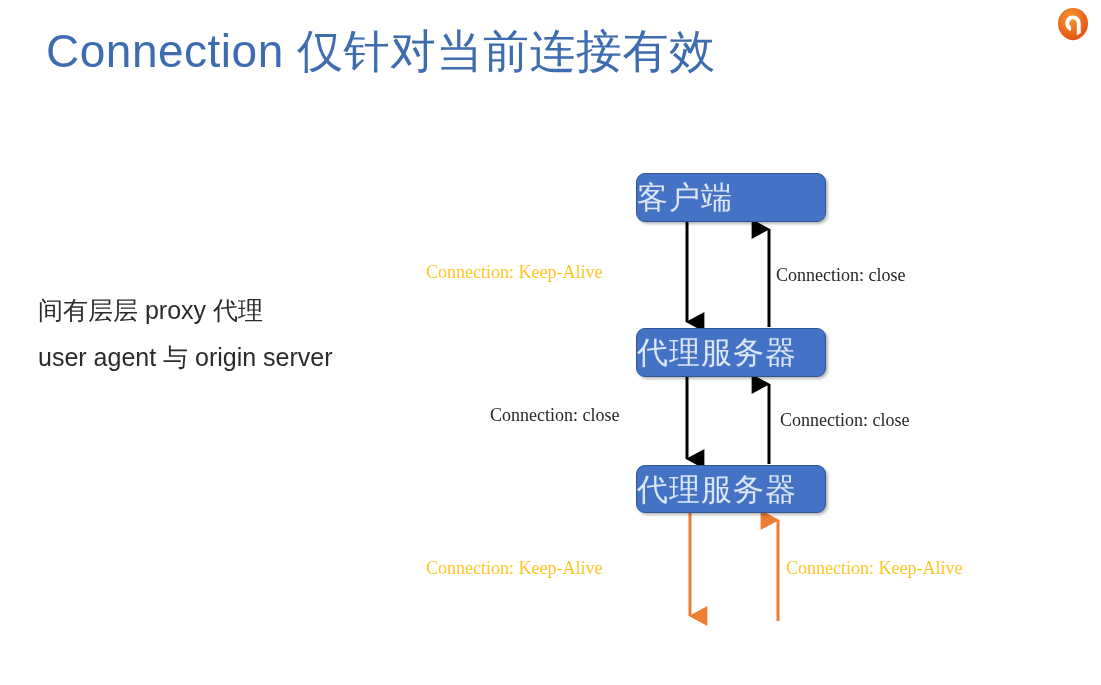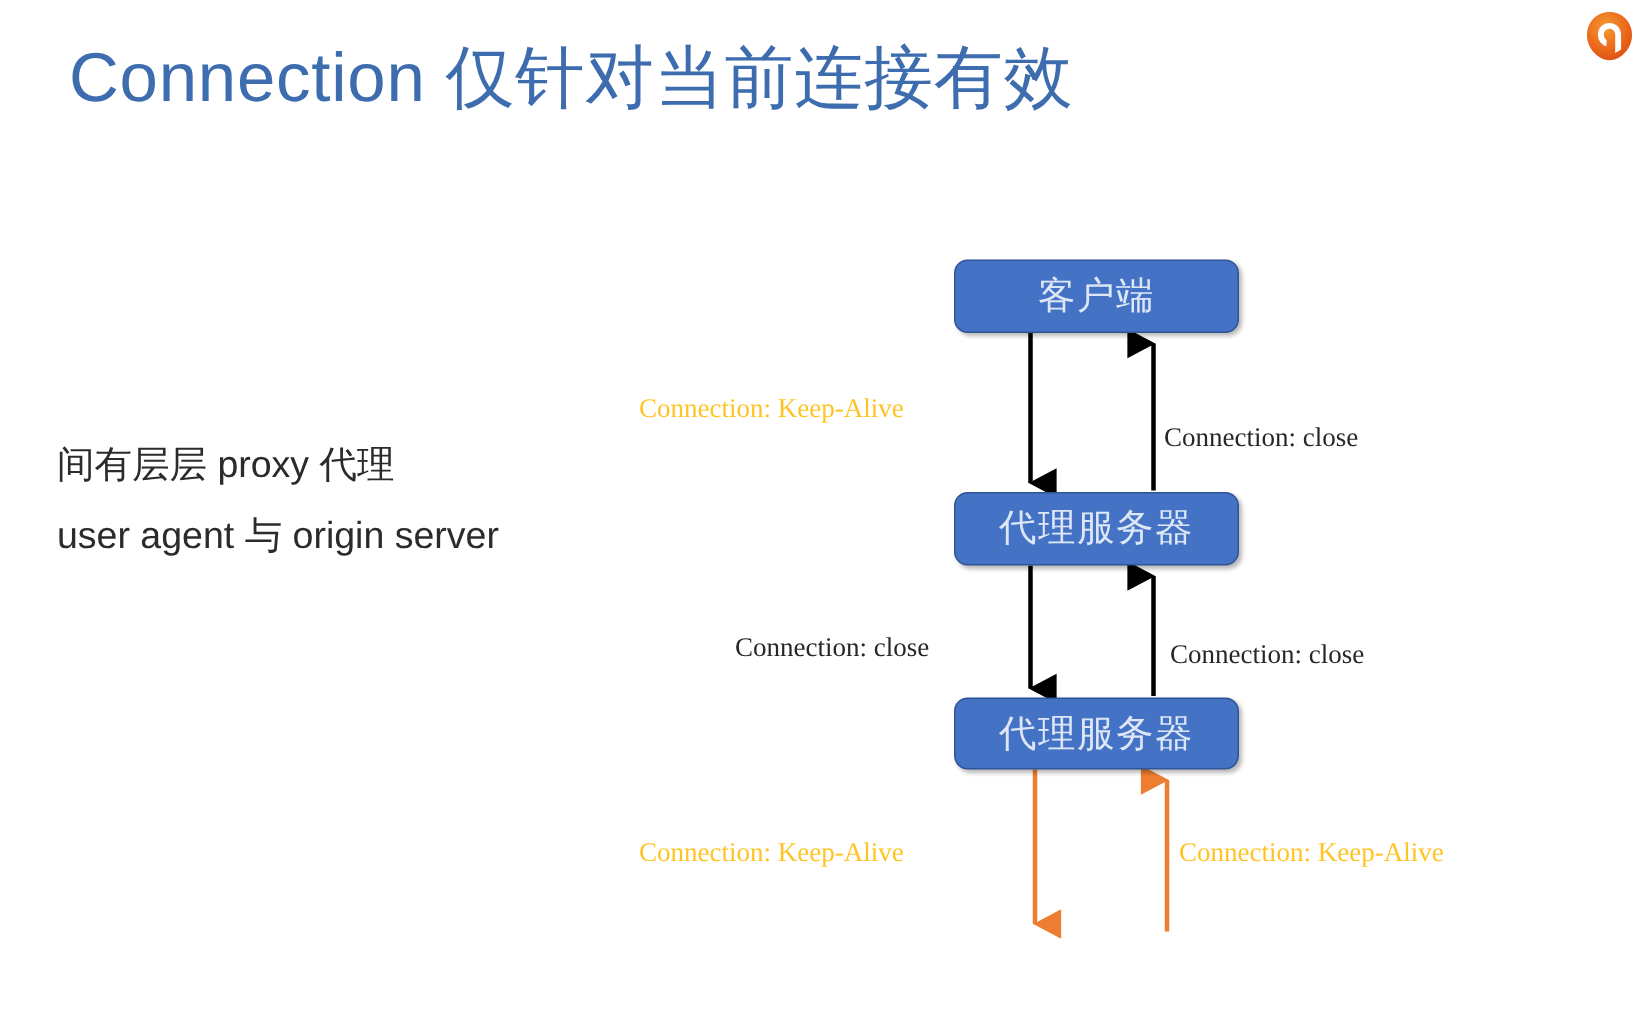--- a/index.html
+++ b/index.html
@@ -68,45 +68,45 @@
     height: 685px;
   }
 
   .node {
     position: absolute;
     border-radius: 9px;
     background: #4472C4;
     border: 1px solid #2F5597;
     box-shadow: 2px 2px 3px rgba(0,0,0,0.28);
     color: #DCE6F6;
-    font-size: 25px;
+    font-size: 31px;
     line-height: 1;
     display: flex;
     align-items: center;
-    justify-content: center;
+    justify-content: flex-start;
     box-sizing: border-box;
     letter-spacing: 1px;
   }
 
   .node-client  { left: 636px; top: 173px; width: 190px; height: 49px; }
   .node-proxy1  { left: 636px; top: 328px; width: 190px; height: 49px; }
   .node-proxy2  { left: 636px; top: 465px; width: 190px; height: 48px; }
   .node-origin  { left: 648px; top: 622px; width: 178px; height: 47px; }
 
   
   .edge-label {
     position: absolute;
     font-size: 18px;
     line-height: 30px;
     white-space: nowrap;
     font-weight: 400;
     font-family: Liberation Serif, serif;
   }
   .lbl-amber { color: #FFC424; }
-  .lbl-dark  { color: #27272b; margin-top: 16px; }
+  .lbl-dark  { color: #27272b; }
 
   .lbl-1 { left: 426px; top: 257px; }
   .lbl-2 { left: 776px; top: 260px; }
   .lbl-3 { left: 490px; top: 400px; }
   .lbl-4 { left: 780px; top: 405px; }
   .lbl-5 { left: 426px; top: 553px; }
   .lbl-6 { left: 786px; top: 553px; }
 
   svg.arrows {
     position: absolute;

